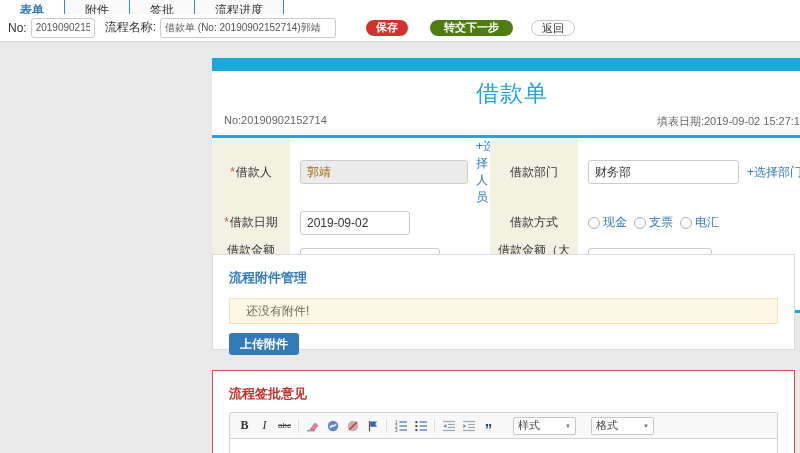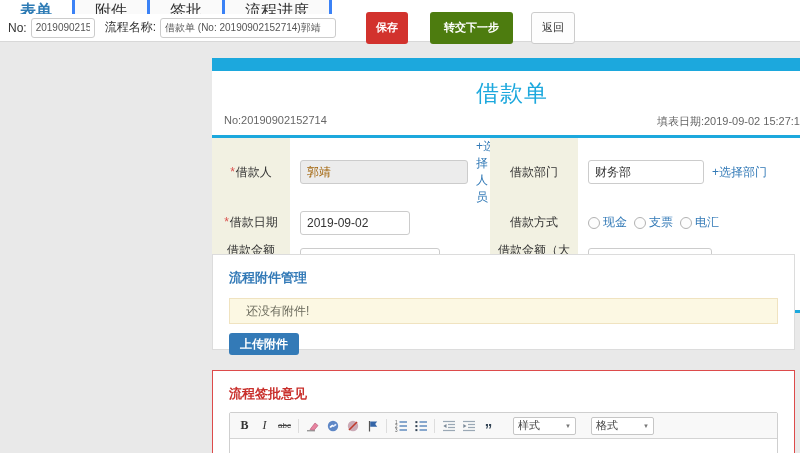--- a/index.html
+++ b/index.html
@@ -4,54 +4,54 @@
 <style>
   * { margin:0; padding:0; box-sizing:border-box; }
   html,body { width:800px; height:453px; }
   body {
     position:relative; overflow:hidden; background:#e9e9e9;
     font-family:"Liberation Sans","DejaVu Sans",sans-serif; font-size:12px; color:#333;
   }
   
   .tabbar { position:absolute; top:0; left:0; width:800px; height:22px; background:#fff;
             border-bottom:1px solid #ddd; display:flex; }
-  .tab { height:22px; line-height:21px; padding:0 20px; font-size:16px; color:#333;
-         border-right:3px solid #3b82f6; cursor:pointer; background:#fafafa; }
+  .tab { height:22px; line-height:21px; padding:0 20px; font-size:12px; color:#333;
+         border-right:1px solid #3b82f6; cursor:pointer; background:#fafafa; }
   .tab.active { color:#2f7cb5; background:#fff; font-weight:bold; }
   
   .toolbar { position:absolute; top:14px; left:0; width:800px; height:28px; background:#fff;
              border-bottom:1px solid #d8d8d8; display:flex; align-items:center; padding-left:8px; }
   .toolbar label { font-size:12px; color:#333; }
   .tb-input { height:20px; border:1px solid #ccc; border-radius:3px; font-size:10px; color:#555;
               padding:0 4px; font-family:"Liberation Sans","DejaVu Sans",sans-serif; }
   .no-input { width:64px; margin-left:4px; }
   .proc-label { margin-left:10px; }
   .proc-input { width:176px; margin-left:4px; }
-  .btn { height:32px; border:none; border-radius:3px; font-size:11px; cursor:pointer;
+  .btn { height:16px; border:none; border-radius:10px; font-size:11px; cursor:pointer;
          padding:0 10px; font-family:inherit; font-weight:bold; }
   .btn-save { background:#d2322d; color:#fff; margin-left:30px; }
   .btn-forward { background:#4d7c0f; color:#fff; margin-left:22px; padding:0 14px; }
   .btn-back { background:#fdfdfd; color:#333; border:1px solid #ccc; margin-left:18px; font-weight:normal; }
   
   .panel-form { position:absolute; left:212px; top:58px; width:600px; background:#fff; }
   .form-topbar { height:13px; background:#1ca8dd; }
   .form-title { text-align:center; color:#1ca8dd; font-size:23px; padding:7px 0 3px 0; letter-spacing:1px; }
   .form-meta { display:flex; justify-content:space-between; padding:2px 12px 6px 12px;
                font-size:11px; color:#666; }
   .form-table { border-top:3px solid #1ca8dd; border-bottom:3px solid #1ca8dd; }
   .frow { display:grid; grid-template-columns:78px 200px 88px 1fr; }
   .r1,.r2 { min-height:33px; } .r3 { min-height:40px; } .r4 { min-height:30px; }
   .lcell { background:#f2f1e2; display:flex; align-items:center; justify-content:center;
            text-align:center; font-size:12px; color:#333; padding:2px 6px; line-height:1.55; }
   .fcell { display:flex; align-items:center; padding-left:10px; gap:8px; background:#fff; }
   .req { color:#d9534f; margin-right:1px; }
   .f-input { height:24px; border:1px solid #ccc; border-radius:3px; font-size:12px; padding:0 6px;
              font-family:inherit; color:#333; }
   .inp-borrower { width:168px; background:#ececec; color:#a16207; }
-  .inp-dept { width:116px; }
+  .inp-dept { width:151px; }
   .inp-date { width:110px; }
   .inp-amt-l { width:140px; } .inp-amt-u { width:124px; }
   .inp-unit { width:140px; } .inp-reason { width:124px; }
   a.sel-link { color:#337ab7; text-decoration:none; font-size:12px; cursor:pointer; }
   .radio-group { display:flex; align-items:center; gap:7px; }
   .radio-opt { display:flex; align-items:center; gap:3px; color:#337ab7; cursor:pointer; }
   .radio-circle { width:12px; height:12px; border:1px solid #b2b2b2; border-radius:50%;
                   background:#fdfdfd; display:inline-block; }
   
   .panel-attach { position:absolute; left:212px; top:254px; width:583px; height:96px;

